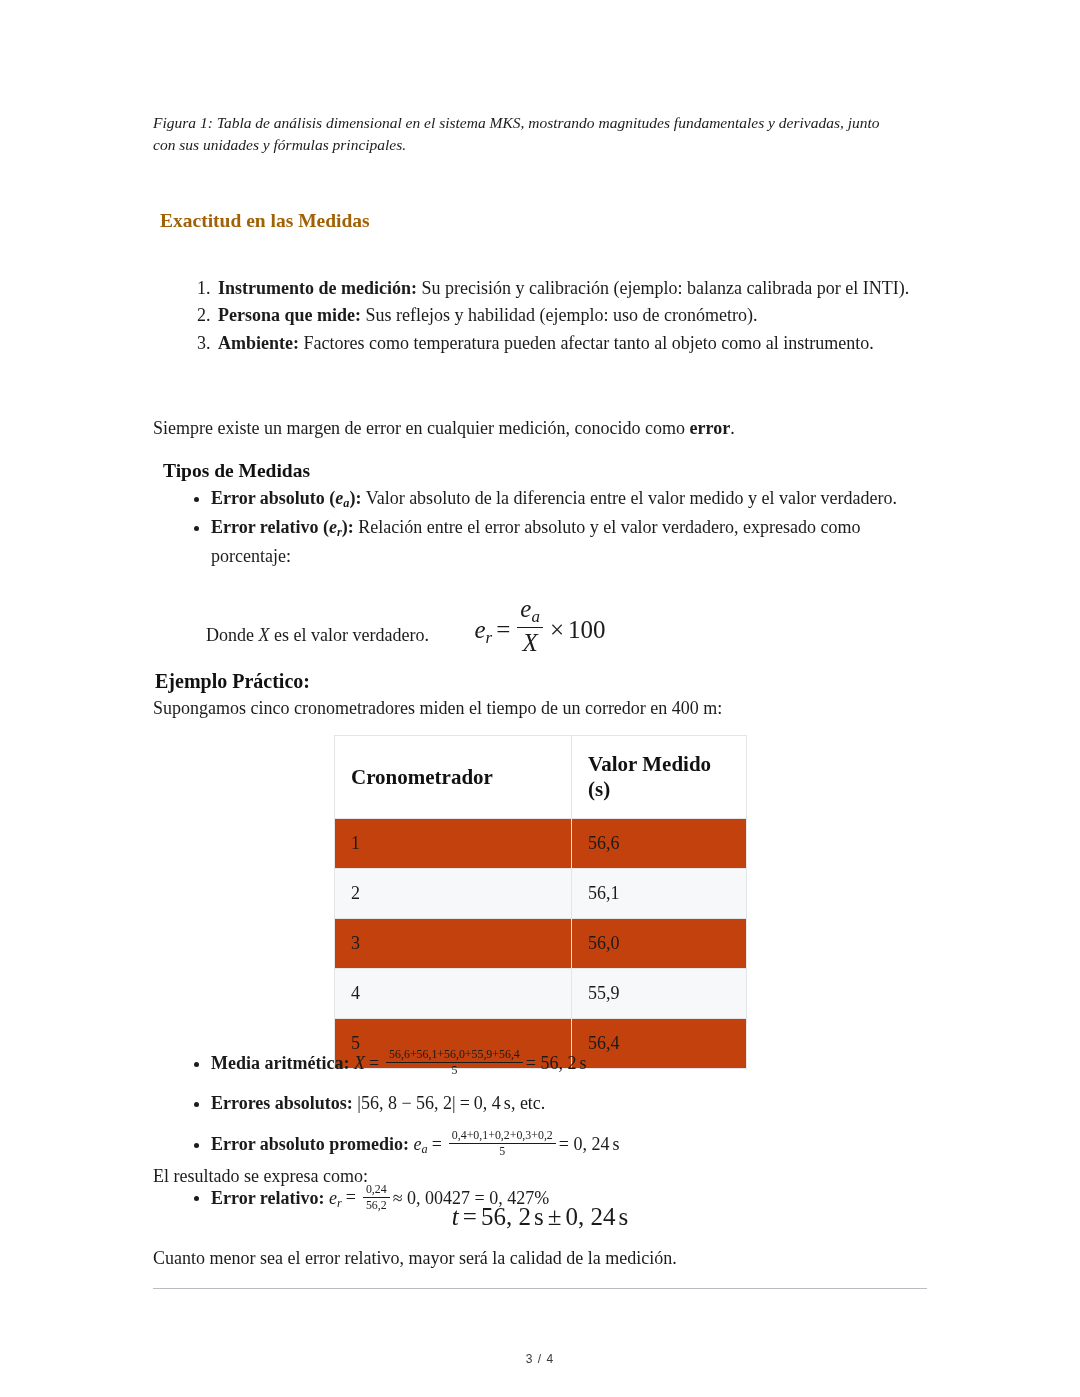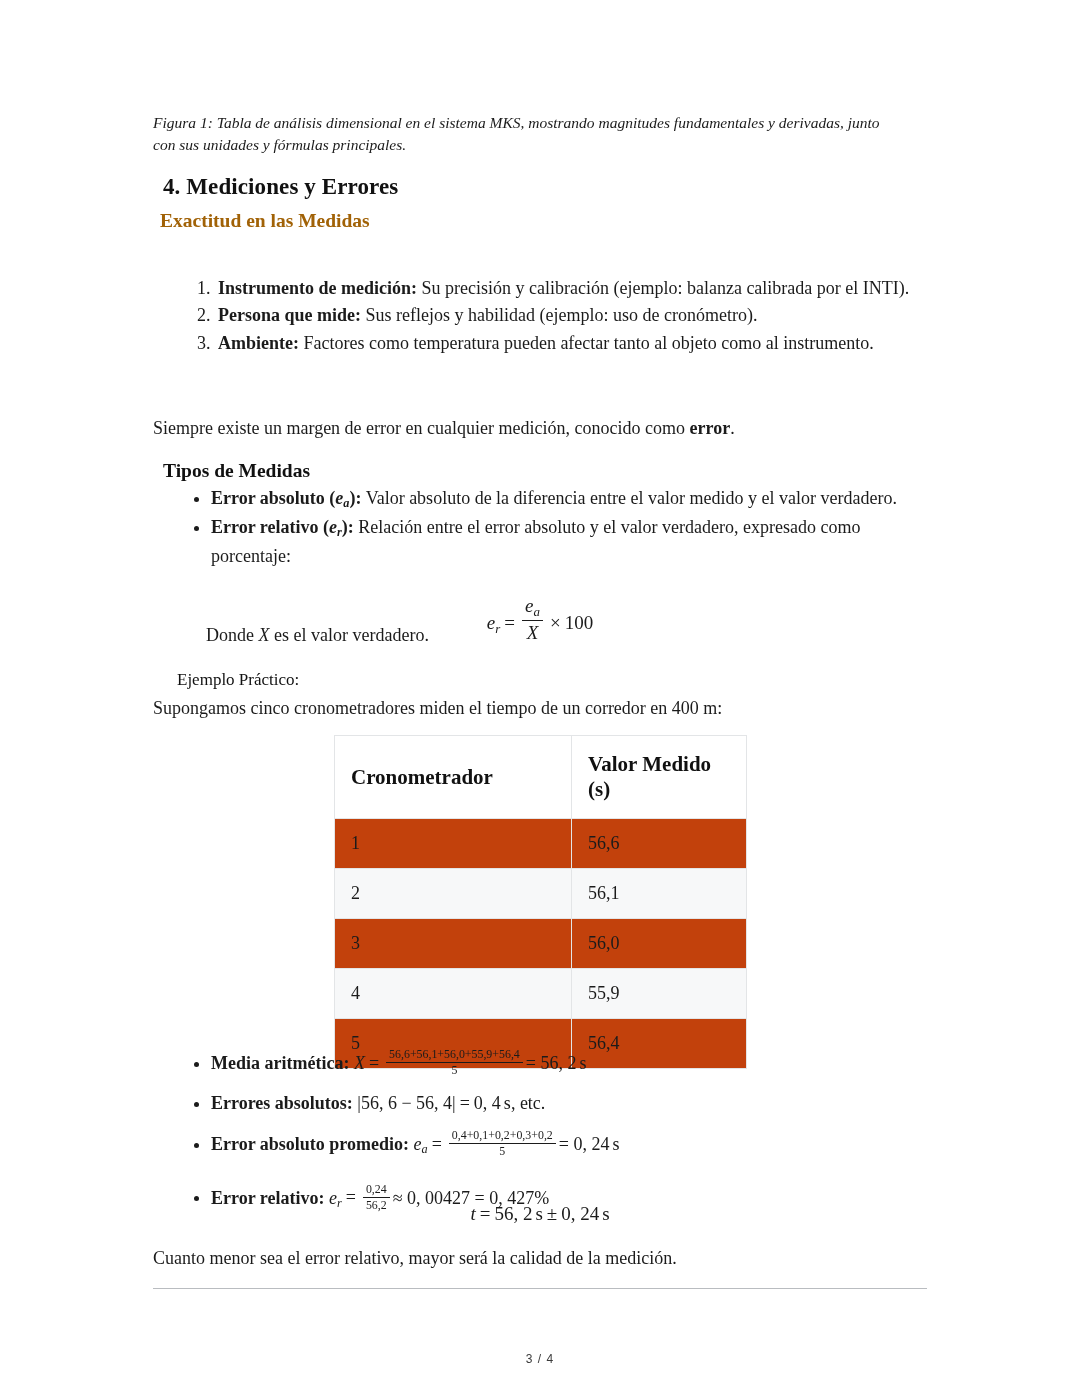--- a/index.html
+++ b/index.html
@@ -56,24 +56,24 @@
   .h-sub2 {
     position: absolute;
     left: 10px;
     top: 460px;
     font-size: 19.5px;
     font-weight: bold;
     color: #111;
   }
   .h-sub3 {
     position: absolute;
-    left: 24px;
+    left: 2px;
     top: 670px;
-    font-size: 17px;
-    font-weight: normal;
+    font-size: 20px;
+    font-weight: bold;
     color: #111;
   }
 
   
   .para {
     position: absolute;
     font-size: 18px;
     line-height: 1.5;
     color: #1b1b1b;
   }
@@ -116,21 +116,21 @@
     top: 625px;
     font-size: 18px;
   }
 
   
   .display-eq {
     position: absolute;
     width: 774px;
     left: 0;
     text-align: center;
-    font-size: 19px;
+    font-size: 25px;
   }
   .eq-er { top: 583px; }
   .eq-t  { top: 1203px; }
 
   
   .mi { font-family: "Liberation Serif", serif; font-style: italic; }
   .mn { font-family: "Liberation Serif", serif; font-style: normal; }
   .sub {
     font-size: 0.68em;
     vertical-align: -0.28em;
@@ -217,21 +217,20 @@
   }
   b { font-weight: bold; }
 </style>
 </head>
 <body>
 
 <div class="page">
 
   <div class="fig-caption">Figura 1: Tabla de análisis dimensional en el sistema MKS, mostrando magnitudes fundamentales y derivadas, junto con sus unidades y fórmulas principales.</div>
 
-  <div class="h-section">4. Mediciones y Errores</div>
 
   <div class="h-sub">Exactitud en las Medidas</div>
 
 
   <ol class="factors">
     <li>
       <b>Instrumento de medición:</b><span> Su precisión y calibración (ejemplo: balanza calibrada por el INTI).</span>
     </li>
     <li>
       <b>Persona que mide:</b><span> Sus reflejos y habilidad (ejemplo: uso de cronómetro).</span>
@@ -294,32 +293,33 @@
     </tbody>
   </table>
 
   <ul class="calcs">
     <li>
       <b>Media aritmética:</b>
       <span class="mi">X</span><span class="op">=</span><span class="frac small"><span class="num mn">56,6+56,1+56,0+55,9+56,4</span><span class="den mn">5</span></span><span class="mn">= 56, 2</span><span class="unit mn">s</span>
     </li>
     <li>
       <b>Errores absolutos:</b>
-      <span class="mn">|56, 6 − 56, 4|</span><span class="op">=</span><span class="mn">0, 4</span><span class="unit mn">s</span><span class="mn">, etc.</span>
+      <span class="mn">|56, 8 − 56, 2|</span><span class="op">=</span><span class="mn">0, 4</span><span class="unit mn">s</span><span class="mn">, etc.</span>
     </li>
     <li>
       <b>Error absoluto promedio:</b>
       <span class="mi">e</span><span class="sub">a</span><span class="op">=</span><span class="frac small"><span class="num mn">0,4+0,1+0,2+0,3+0,2</span><span class="den mn">5</span></span><span class="mn">= 0, 24</span><span class="unit mn">s</span>
     </li>
     <li>
       <b>Error relativo:</b>
       <span class="mi">e</span><span class="sub">r</span><span class="op">=</span><span class="frac small"><span class="num mn">0,24</span><span class="den mn">56,2</span></span><span class="mn">≈ 0, 00427 = 0, 427%</span>
     </li>
   </ul>
 
+  <div class="para p-resultado">El resultado se expresa como:</div>
 
   <div class="display-eq eq-t">
     <span class="mi">t</span><span class="op">=</span><span class="mn">56, 2</span><span class="unit mn">s</span><span class="op">±</span><span class="mn">0, 24</span><span class="unit mn">s</span>
   </div>
 
   <div class="para p-cuanto">Cuanto menor sea el error relativo, mayor será la calidad de la medición.</div>
 
   <div class="rule"></div>
   <div class="page-number">3 / 4</div>
 

